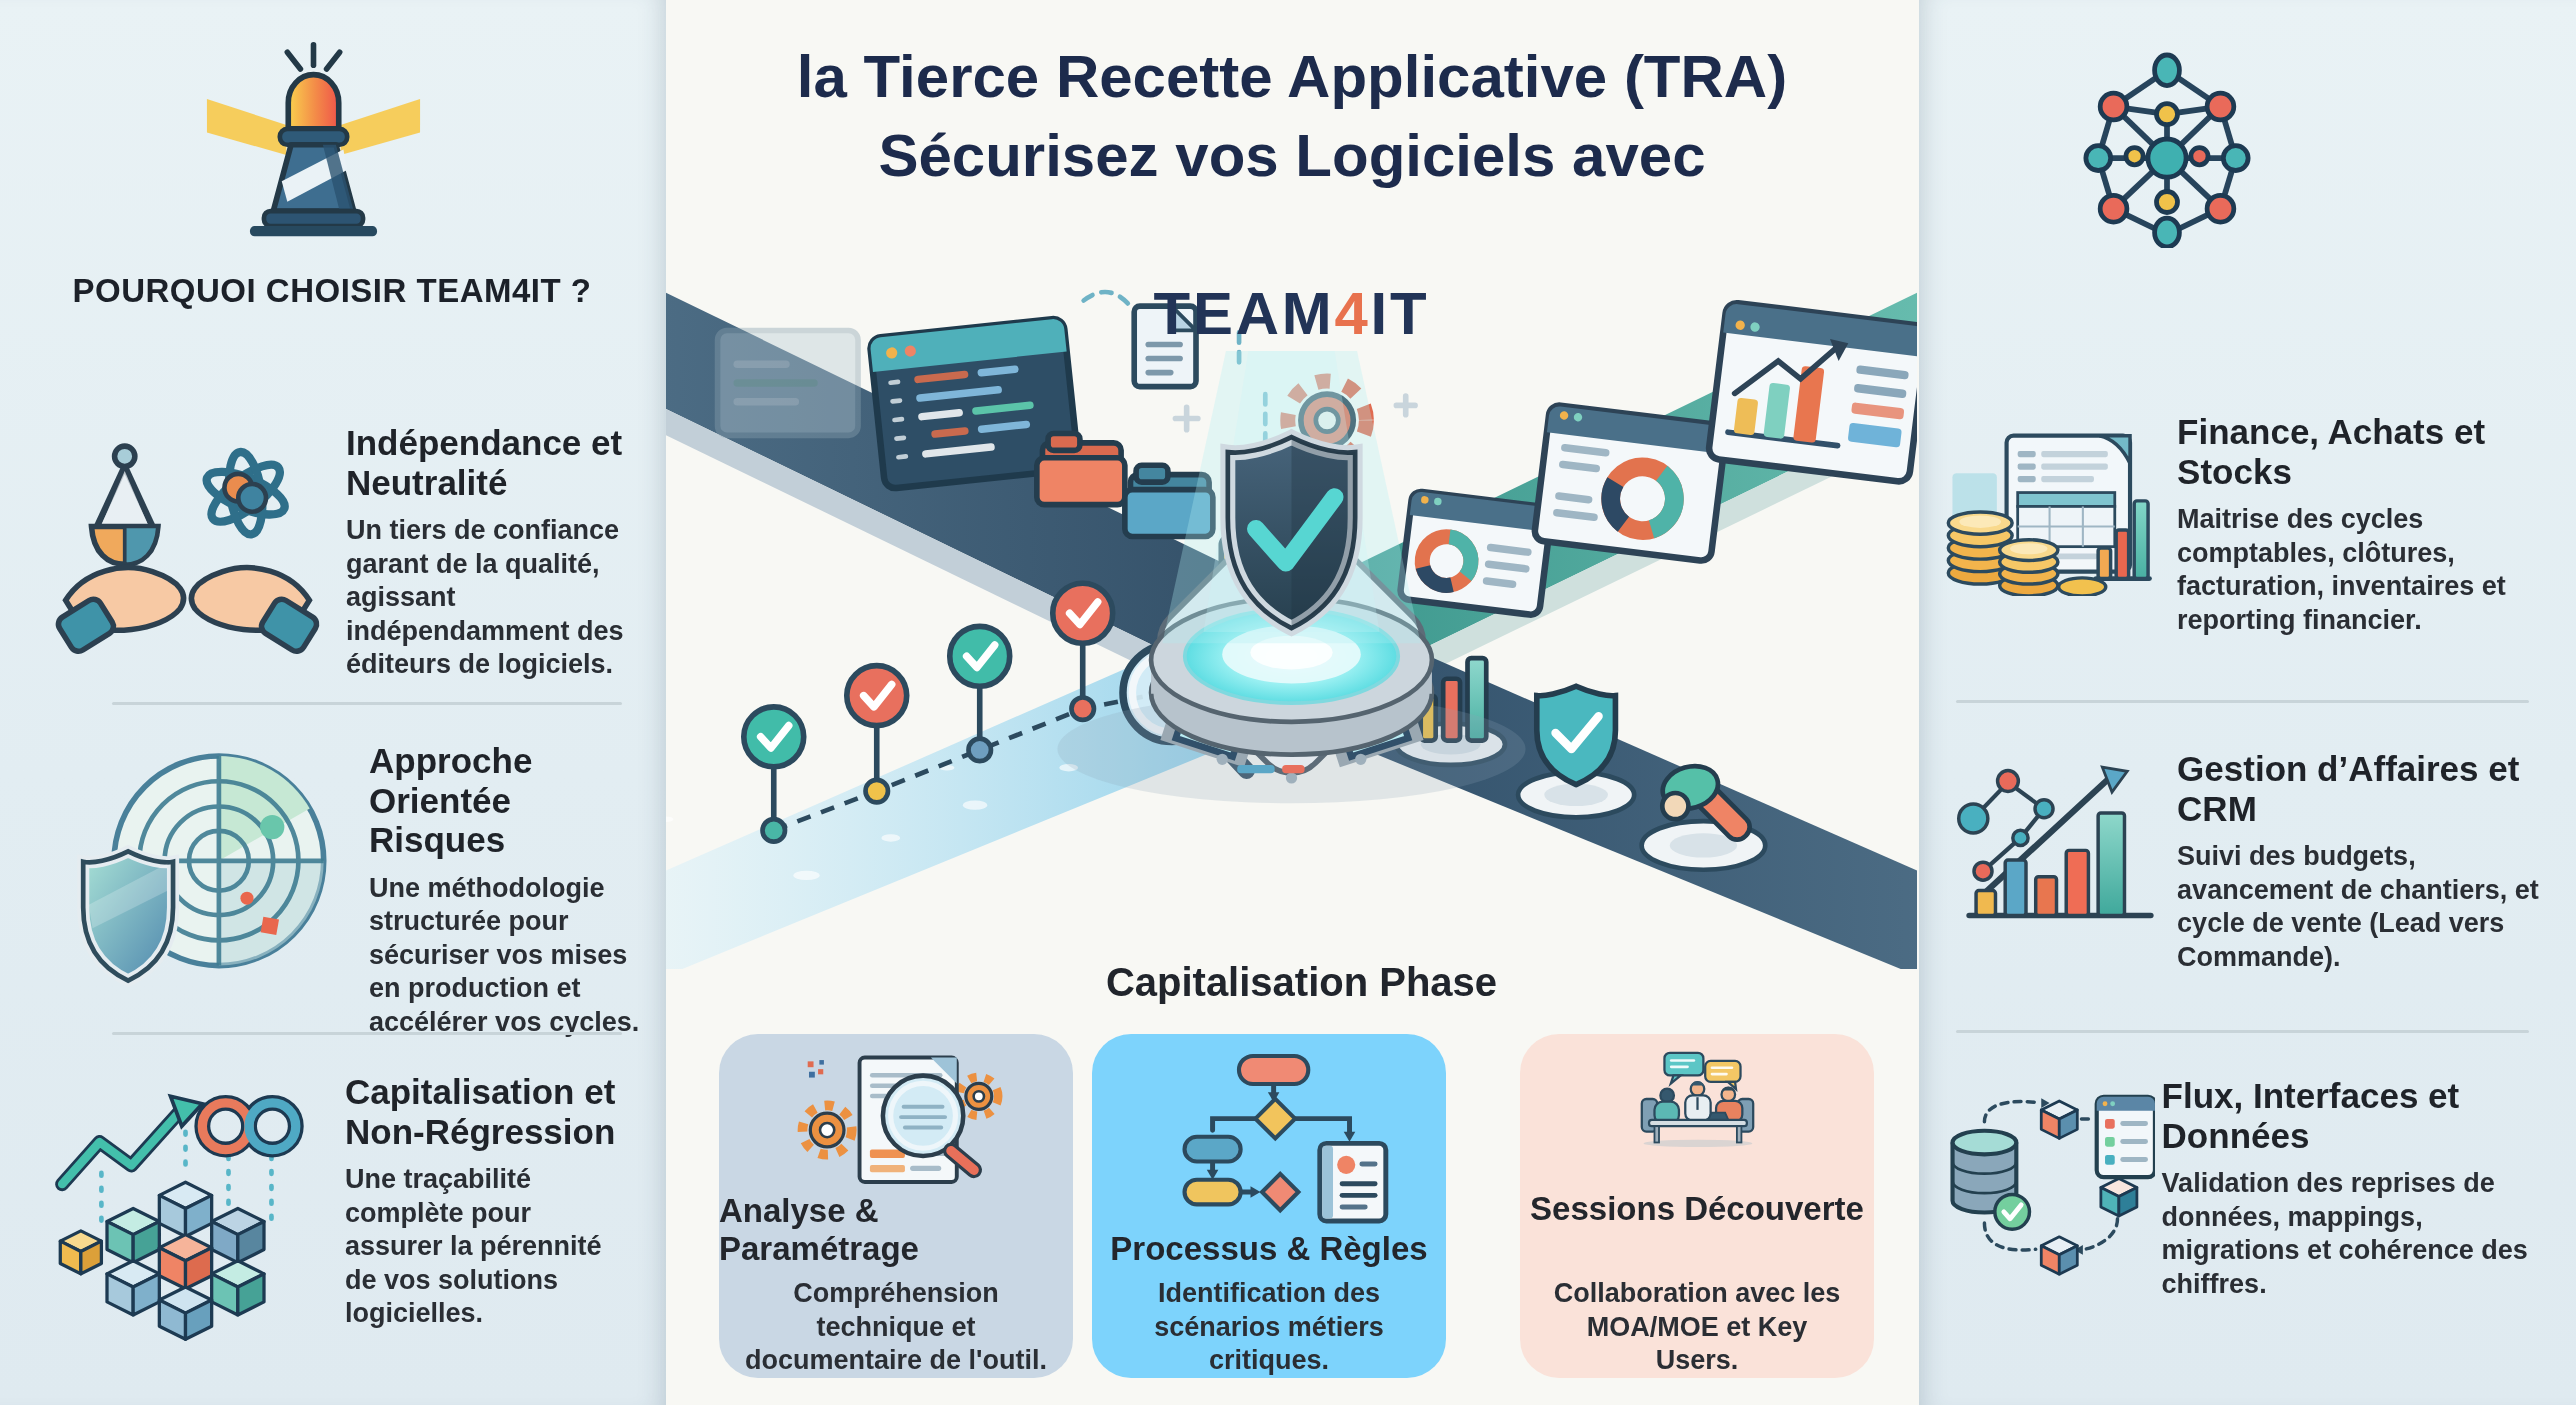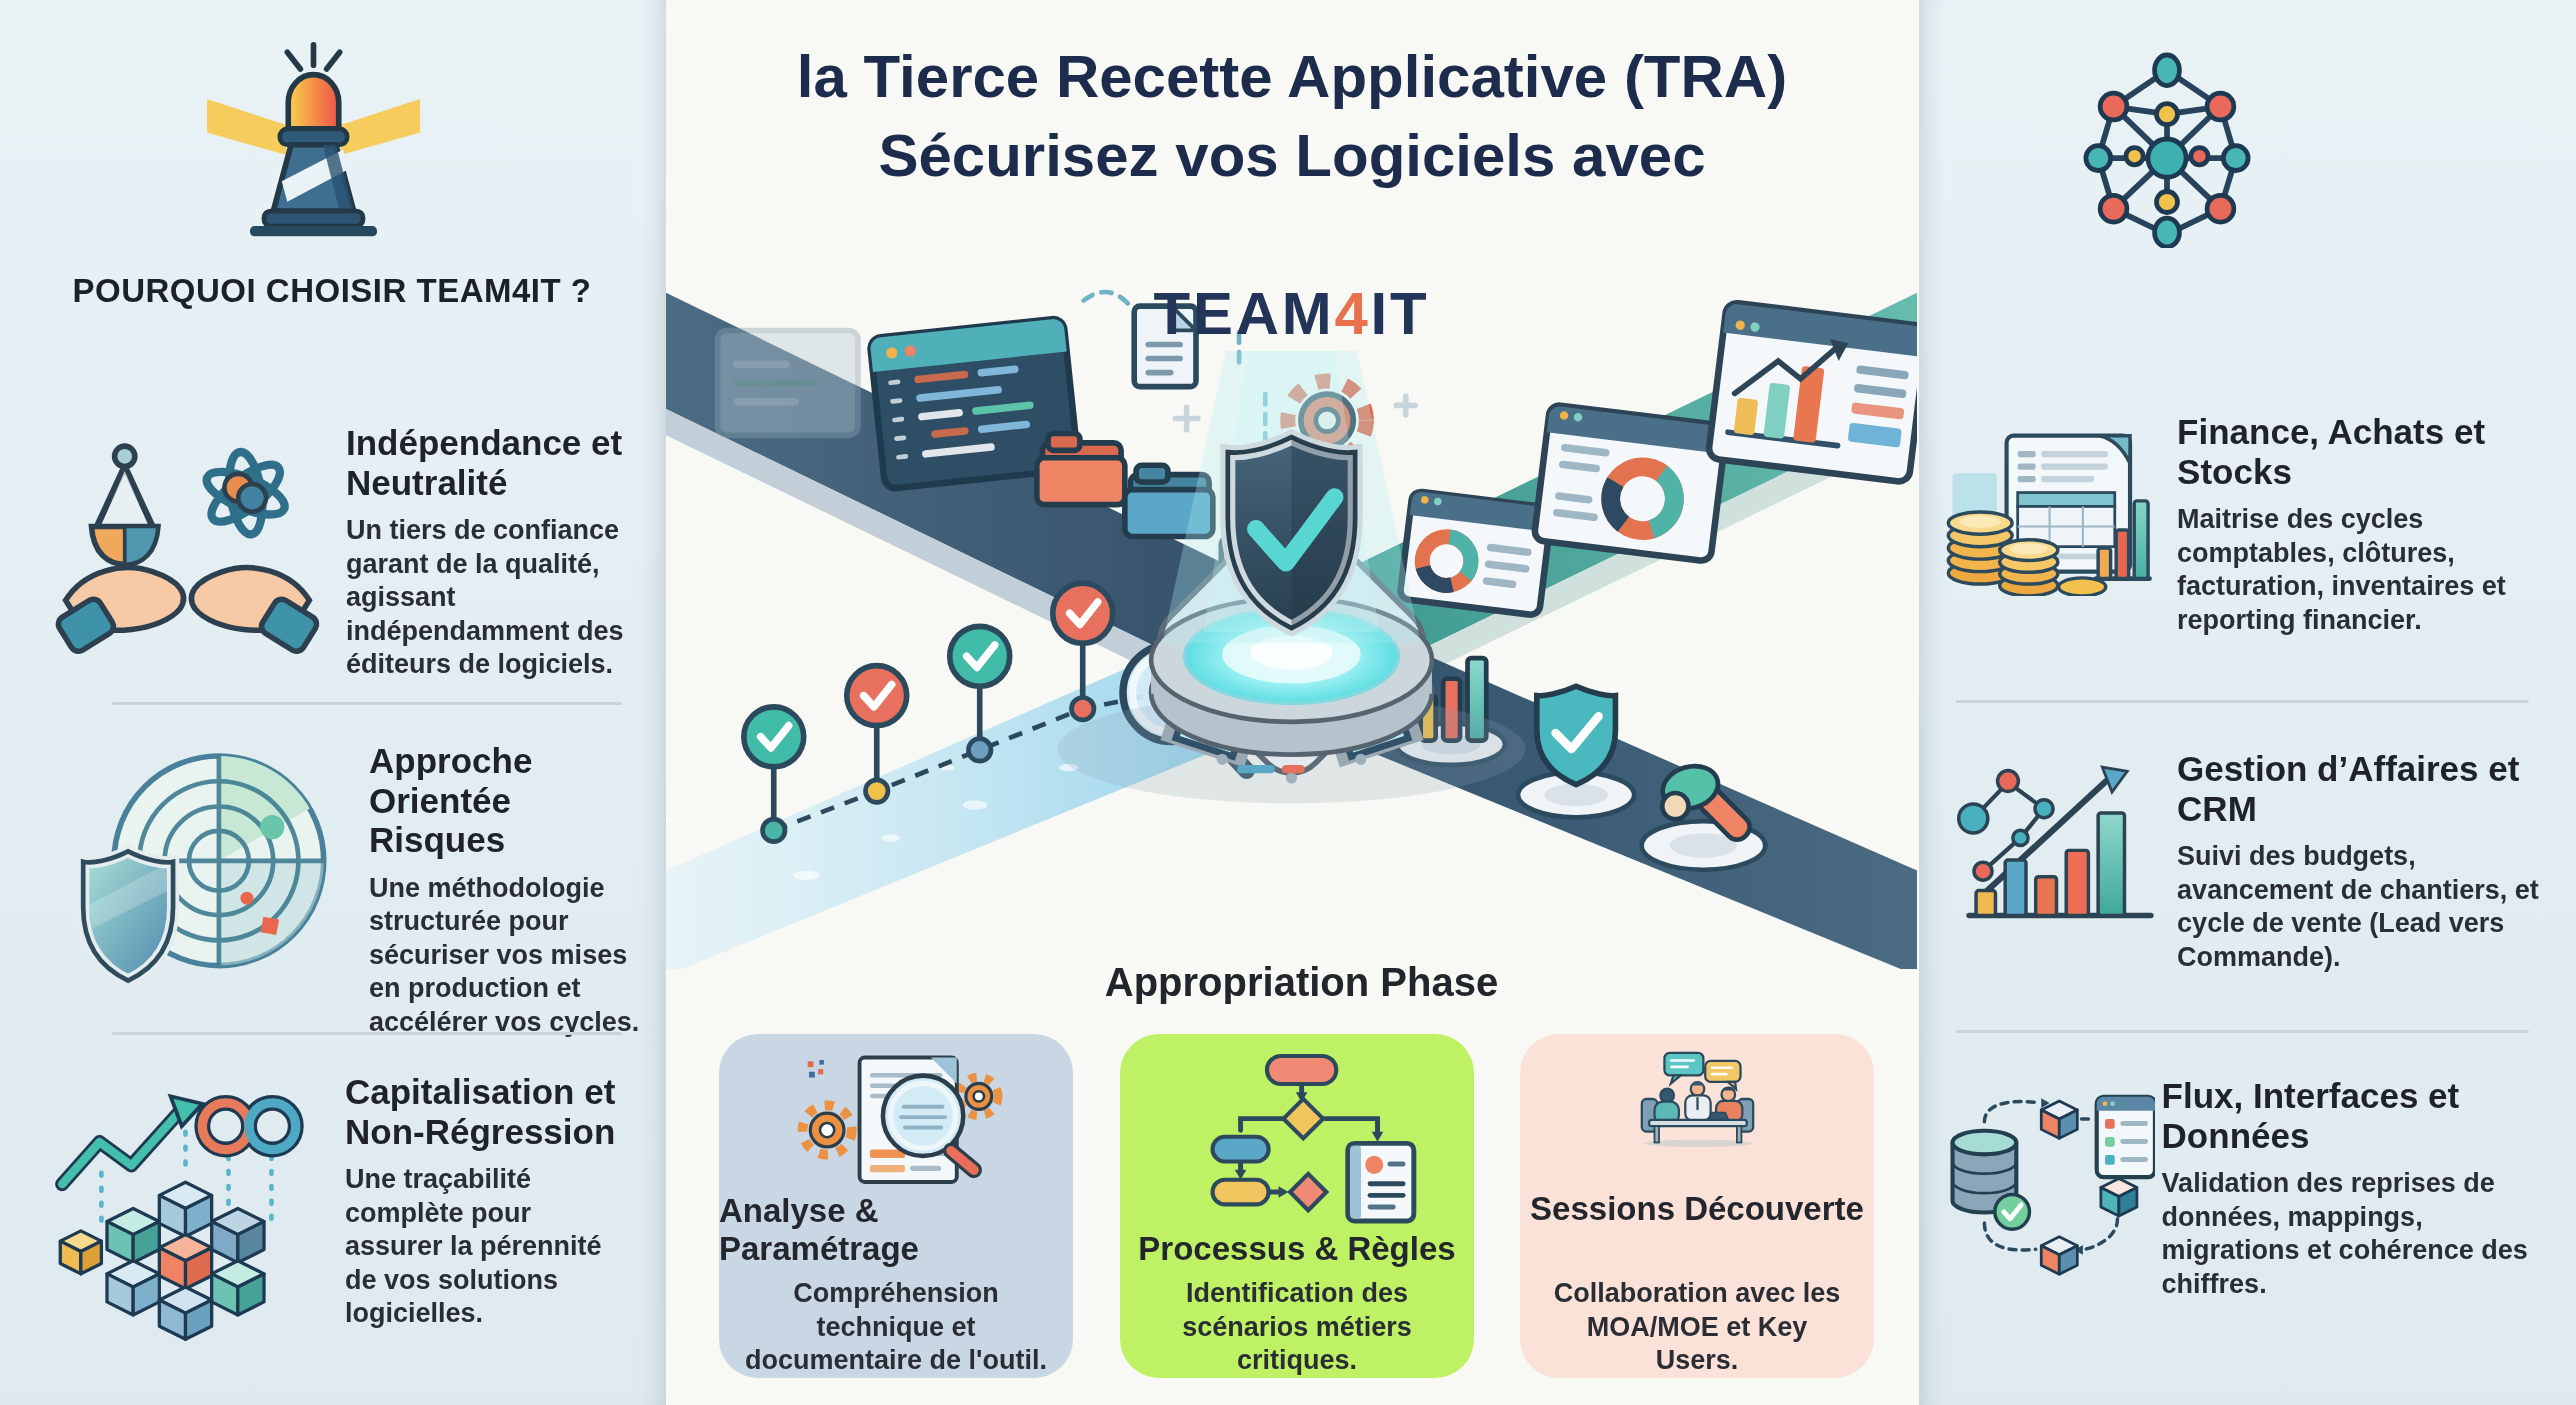--- a/index.html
+++ b/index.html
@@ -16,21 +16,21 @@
   .row-title{font-size:35px;font-weight:bold;color:#1f2329;line-height:1.13;}
   .row-body{font-size:27px;font-weight:600;color:#2a2e34;line-height:1.24;margin-top:12px;}
   .divider{position:absolute;height:2.8px;background:#c8d4d9;border-radius:1.9px;}
   .main-title{position:absolute;left:666px;width:1252px;top:37px;text-align:center;
               font-size:60px;font-weight:bold;color:#1d2b4c;line-height:1.32;}
   .phase-heading{position:absolute;left:721px;width:1161px;top:960px;text-align:center;
                  font-size:40px;font-weight:bold;color:#21252c;}
   .card{position:absolute;top:1034px;width:354px;height:344px;border-radius:39px;
         display:flex;flex-direction:column;align-items:center;box-sizing:border-box;padding-top:17px;}
   #card-0{left:719px;background:#c9d7e4;}
-  #card-1{left:1120px;background:#bef264;}
+  #card-1{left:1092px;background:#7dd3fc;}
   #card-2{left:1520px;background:#fae2d9;gap:40px;}
   .card-title{font-size:33px;font-weight:bold;color:#23262c;margin-top:2px;}
   .card-body{font-size:27px;font-weight:600;color:#2a2e34;text-align:center;line-height:1.25;
              margin-top:8.4px;padding:0 24px;}
   svg{display:block;}
 </style>
 </head>
 <body>
 
 <div class="poster">
@@ -432,21 +432,21 @@
       <path d="M668,232 C696,246 722,250 736,248 L736,318 C736,382 708,416 668,436 Z" fill="#1f3543" opacity="0.35"></path>
       <polyline points="630,330 662,366 714,296" fill="none" stroke="#57d6d2" stroke-width="19" stroke-linecap="round" stroke-linejoin="round"></polyline>
     </g>
     <g stroke="#c9d5dc" stroke-width="6" stroke-linecap="round">
       <path d="M556,200 v24 M544,212 h24"></path>
       <path d="M790,188 v20 M780,198 h20"></path>
     </g>
     <text x="668" y="122" text-anchor="middle" font-family="Liberation Sans, sans-serif" font-size="64" font-weight="bold" letter-spacing="3" fill="#223457"><tspan>TEAM</tspan><tspan fill="#e8724e">4</tspan><tspan>IT</tspan></text>
   </svg>
 
-  <div class="phase-heading">Appropriation Phase</div>
+  <div class="phase-heading">Capitalisation Phase</div>
 
   <div class="card" id="card-0">
     <svg width="309" height="198" viewBox="0 0 330 215">
       <g fill="#e06b50">
           <rect x="28" y="16" width="9" height="9"></rect>
           <rect x="44" y="28" width="8" height="8"></rect>
         </g>
       <g fill="#3f6f9f">
           <rect x="30" y="32" width="9" height="9"></rect>
           <rect x="46" y="14" width="7" height="7"></rect>

